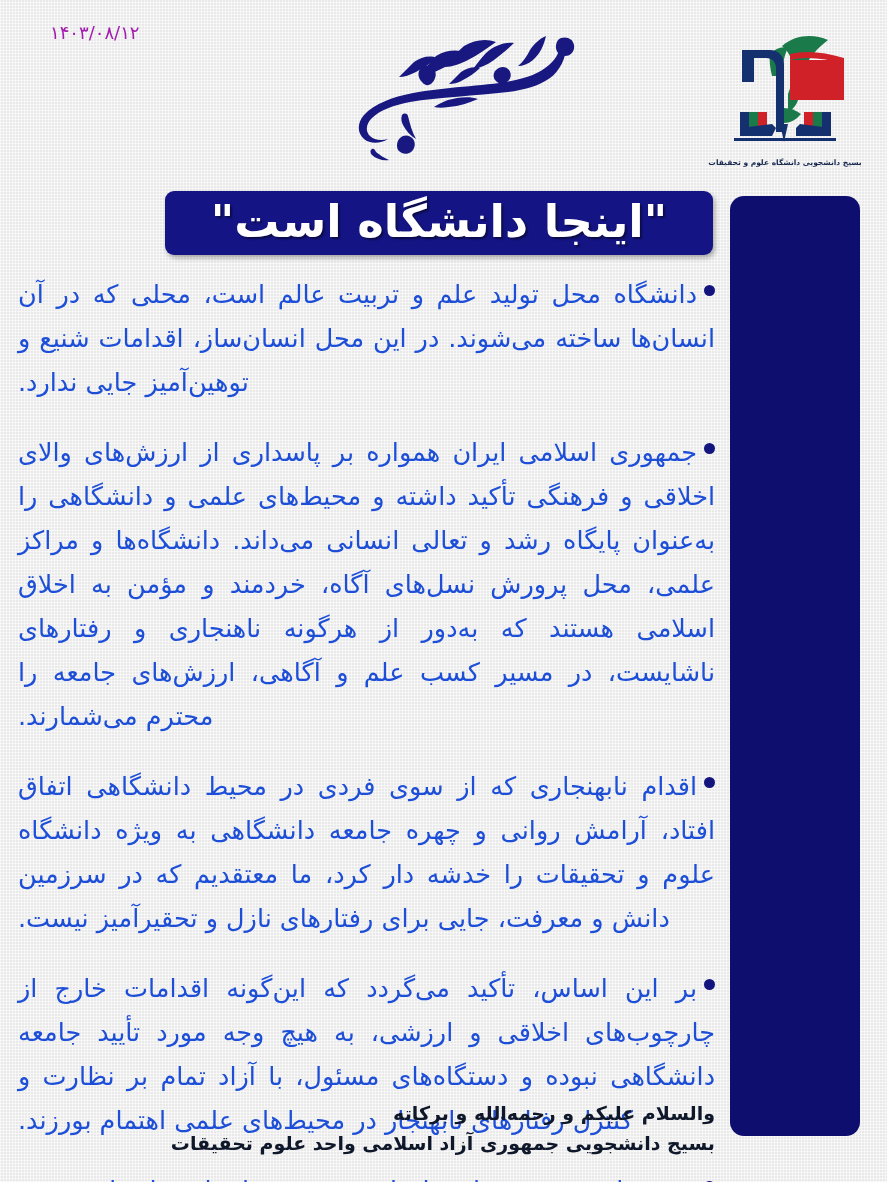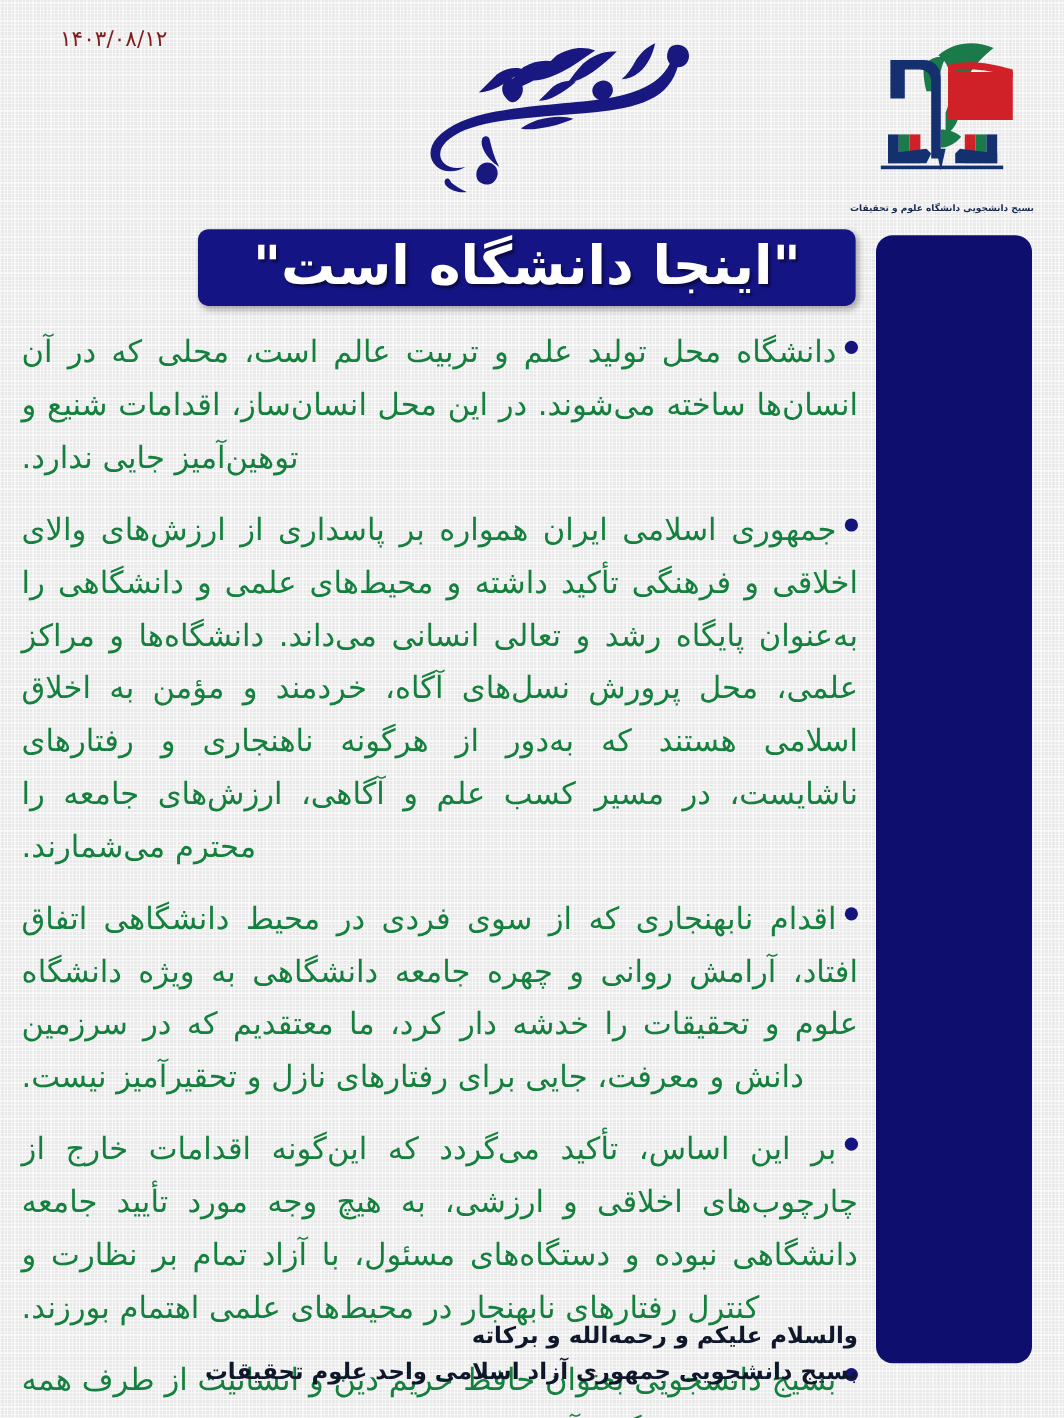--- a/index.html
+++ b/index.html
@@ -23,21 +23,21 @@
     position: absolute;
     inset: 0;
   }
 
   
   .date {
     position: absolute;
     top: 22px;
     left: 50px;
     font-size: 18px;
-    color: #7f1d1d;
+    color: #a21caf;
     letter-spacing: 0.5px;
     direction: ltr;
     font-family: "DejaVu Sans", sans-serif;
     text-align: center;
   }
 
   
   .bismillah {
     position: absolute;
     top: 18px;
@@ -56,21 +56,21 @@
     height: 158px;
     display: flex;
     flex-direction: column;
     align-items: center;
   }
   .logo-mark { width: 150px; height: 128px; display: block; }
   .logo-caption {
     font-size: 7.5px;
     color: #17284f;
     font-weight: bold;
-    margin-top: 17px;
+    margin-top: 6px;
     white-space: nowrap;
     letter-spacing: -0.2px;
   }
 
   
   .side-bar {
     position: absolute;
     top: 196px;
     right: 27px;
     width: 130px;
@@ -113,32 +113,32 @@
     text-align: justify;
     color: #111111;
   }
   .para {
     display: block;
     font-size: 25.5px;
     line-height: 44px;
     margin: 0 0 6px 0;
     text-align: justify;
     text-align-last: left;
-    color: #15803d;
+    color: #1d4ed8;
   }
   .para .bullet {
     display: inline-block;
     width: 11px;
     height: 11px;
     border-radius: 50%;
     background: #14147e;
     vertical-align: 0.28em;
     margin-left: 7px;
   }
-  .gap-before { margin-top: 16px; }
+  .gap-before { margin-top: 26px; }
 
   
   .footer {
     position: absolute;
     bottom: 24px;
     left: 18px;
     right: 172px;
     text-align: right;
     color: #0f172a;
   }

